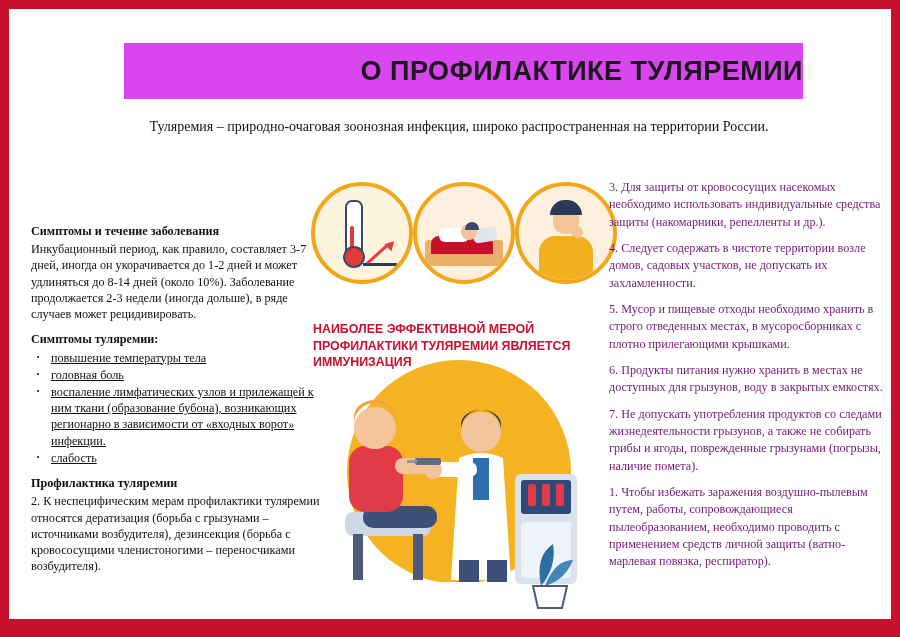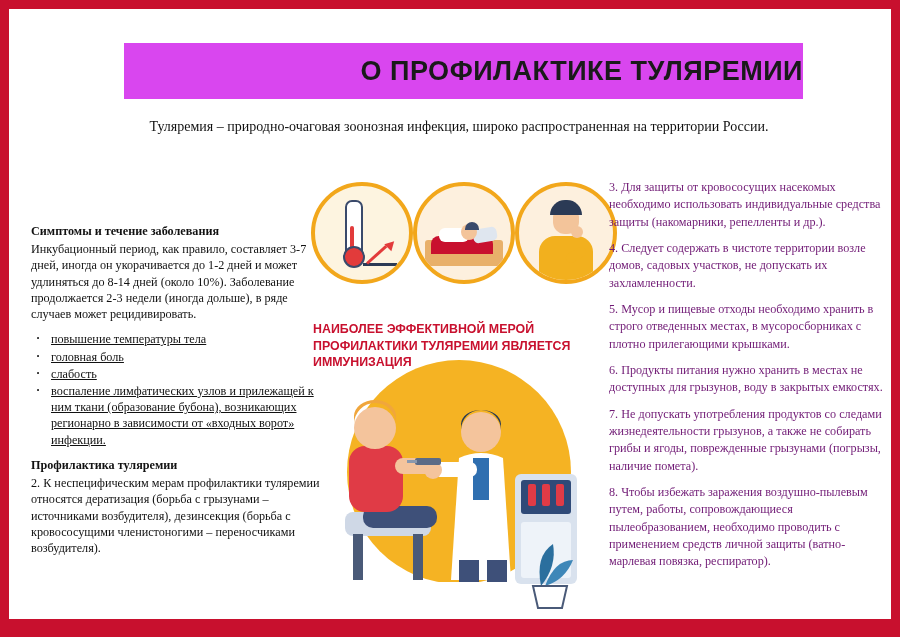--- a/index.html
+++ b/index.html
@@ -328,25 +328,26 @@
   </div>
 
   <div class="intro">
     <div>Туляремия – природно-очаговая зоонозная инфекция, широко распространенная на территории России.</div>
   </div>
 
   <div class="col-left">
     <div class="sec-head">Симптомы и течение заболевания</div>
     <p class="para">Инкубационный период, как правило, составляет 3-7 дней, иногда он укорачивается до 1-2 дней и может удлиняться до 8-14 дней (около 10%). Заболевание продолжается 2-3 недели (иногда дольше), в ряде случаев может рецидивировать.</p>
 
+    <div class="sec-head">Симптомы туляремии:</div>
     <ul class="bullets">
       <li>повышение температуры тела</li>
       <li>головная боль</li>
+      <li>воспаление лимфатических узлов и прилежащей к ним ткани (образование бубона), возникающих регионарно в зависимости от «входных ворот» инфекции.</li>
       <li>слабость</li>
-      <li>воспаление лимфатических узлов и прилежащей к ним ткани (образование бубона), возникающих регионарно в зависимости от «входных ворот» инфекции.</li>
     </ul>
 
     <div class="sec-head">Профилактика туляремии</div>
     <p class="para">2.    К неспецифическим мерам профилактики туляремии относятся дератизация (борьба с грызунами – источниками возбудителя), дезинсекция (борьба с кровососущими членистоногими – переносчиками возбудителя).</p>
   </div>
 
   <div class="mid">
     <div class="circles">
 
       <div class="circle c1">
@@ -432,17 +433,17 @@
       <path d="M224 232 h34 l-5 22 h-24 z" fill="#ffffff" stroke="#4a5a78" stroke-width="2"></path>
     </svg>
   </div>
 
   <div class="col-right">
     <p class="para">3. Для защиты от кровососущих насекомых необходимо использовать индивидуальные средства защиты (накомарники, репелленты и др.).</p>
     <p class="para">4. Следует содержать в чистоте территории возле домов, садовых участков, не допускать их захламленности.</p>
     <p class="para">5. Мусор и пищевые отходы необходимо хранить в строго отведенных местах, в мусоросборниках с плотно прилегающими крышками.</p>
     <p class="para">6. Продукты питания нужно хранить в местах не доступных для грызунов, воду в закрытых емкостях.</p>
     <p class="para">7. Не допускать употребления продуктов со следами жизнедеятельности грызунов, а также не собирать грибы и ягоды, поврежденные грызунами (погрызы, наличие помета).</p>
-    <p class="para">8. Чтобы избежать заражения воздушно-пылевым путем, работы, сопровождающиеся пылеобразованием, необходимо проводить с применением средств личной защиты (ватно-марлевая повязка, респиратор).</p>
+    <p class="para">1. Чтобы избежать заражения воздушно-пылевым путем, работы, сопровождающиеся пылеобразованием, необходимо проводить с применением средств личной защиты (ватно-марлевая повязка, респиратор).</p>
   </div>
 
   <div class="footer-bar"></div>
 </div>
 
 </body></html>

